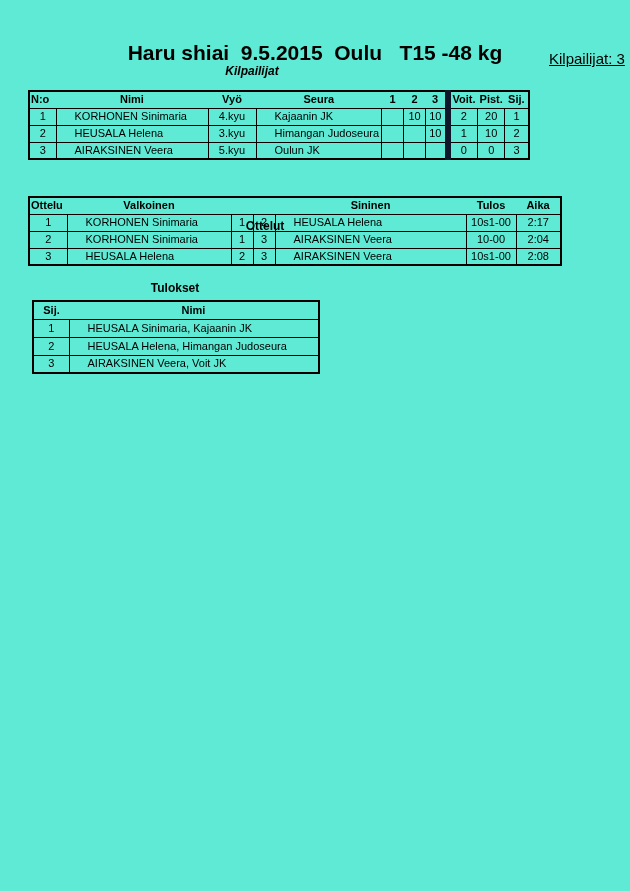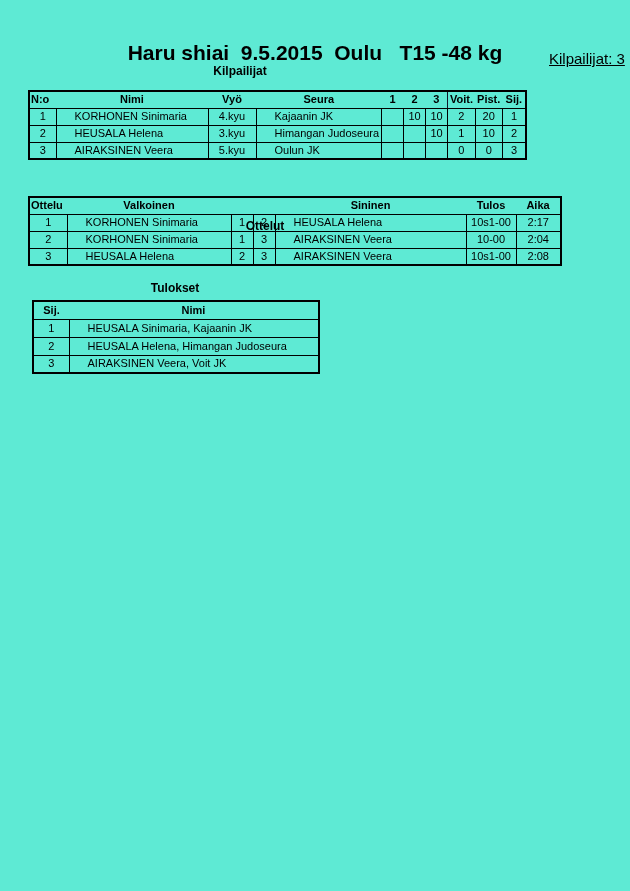--- a/index.html
+++ b/index.html
@@ -61,33 +61,33 @@
   }
   td {
     border: 1px solid #000;
     text-align: center;
     padding: 0 2px;
     white-space: nowrap;
     overflow: hidden;
   }
   .l  { text-align: left; padding-left: 18px; }
   .hl { text-align: left; padding-left: 1px; }
-  .thick { border-left: 1px solid #0f172a; }
+  .thick { border-left: 6px solid #0f172a; }
   .t1 { top: 90px;  left: 28px; }
   .t2 { top: 196px; left: 28px; }
   .t3 { top: 300px; left: 32px; }
 </style>
 </head>
 <body>
 
 <div class="page">
 
   <div class="doc-title">Haru shiai  9.5.2015  Oulu   T15 -48 kg</div>
 
-  <div class="section-title" style="top:64px; left:240px;">Kilpailijat</div>
+  <div class="section-title" style="top:64px; left:252px;font-style:italic;">Kilpailijat</div>
 
   <div class="count-label">Kilpailijat: 3</div>
 
   <table class="t1">
     <colgroup>
       <col style="width:27px">
         <col style="width:152px">
         <col style="width:48px">
         <col style="width:120px">
       <col style="width:22px">

